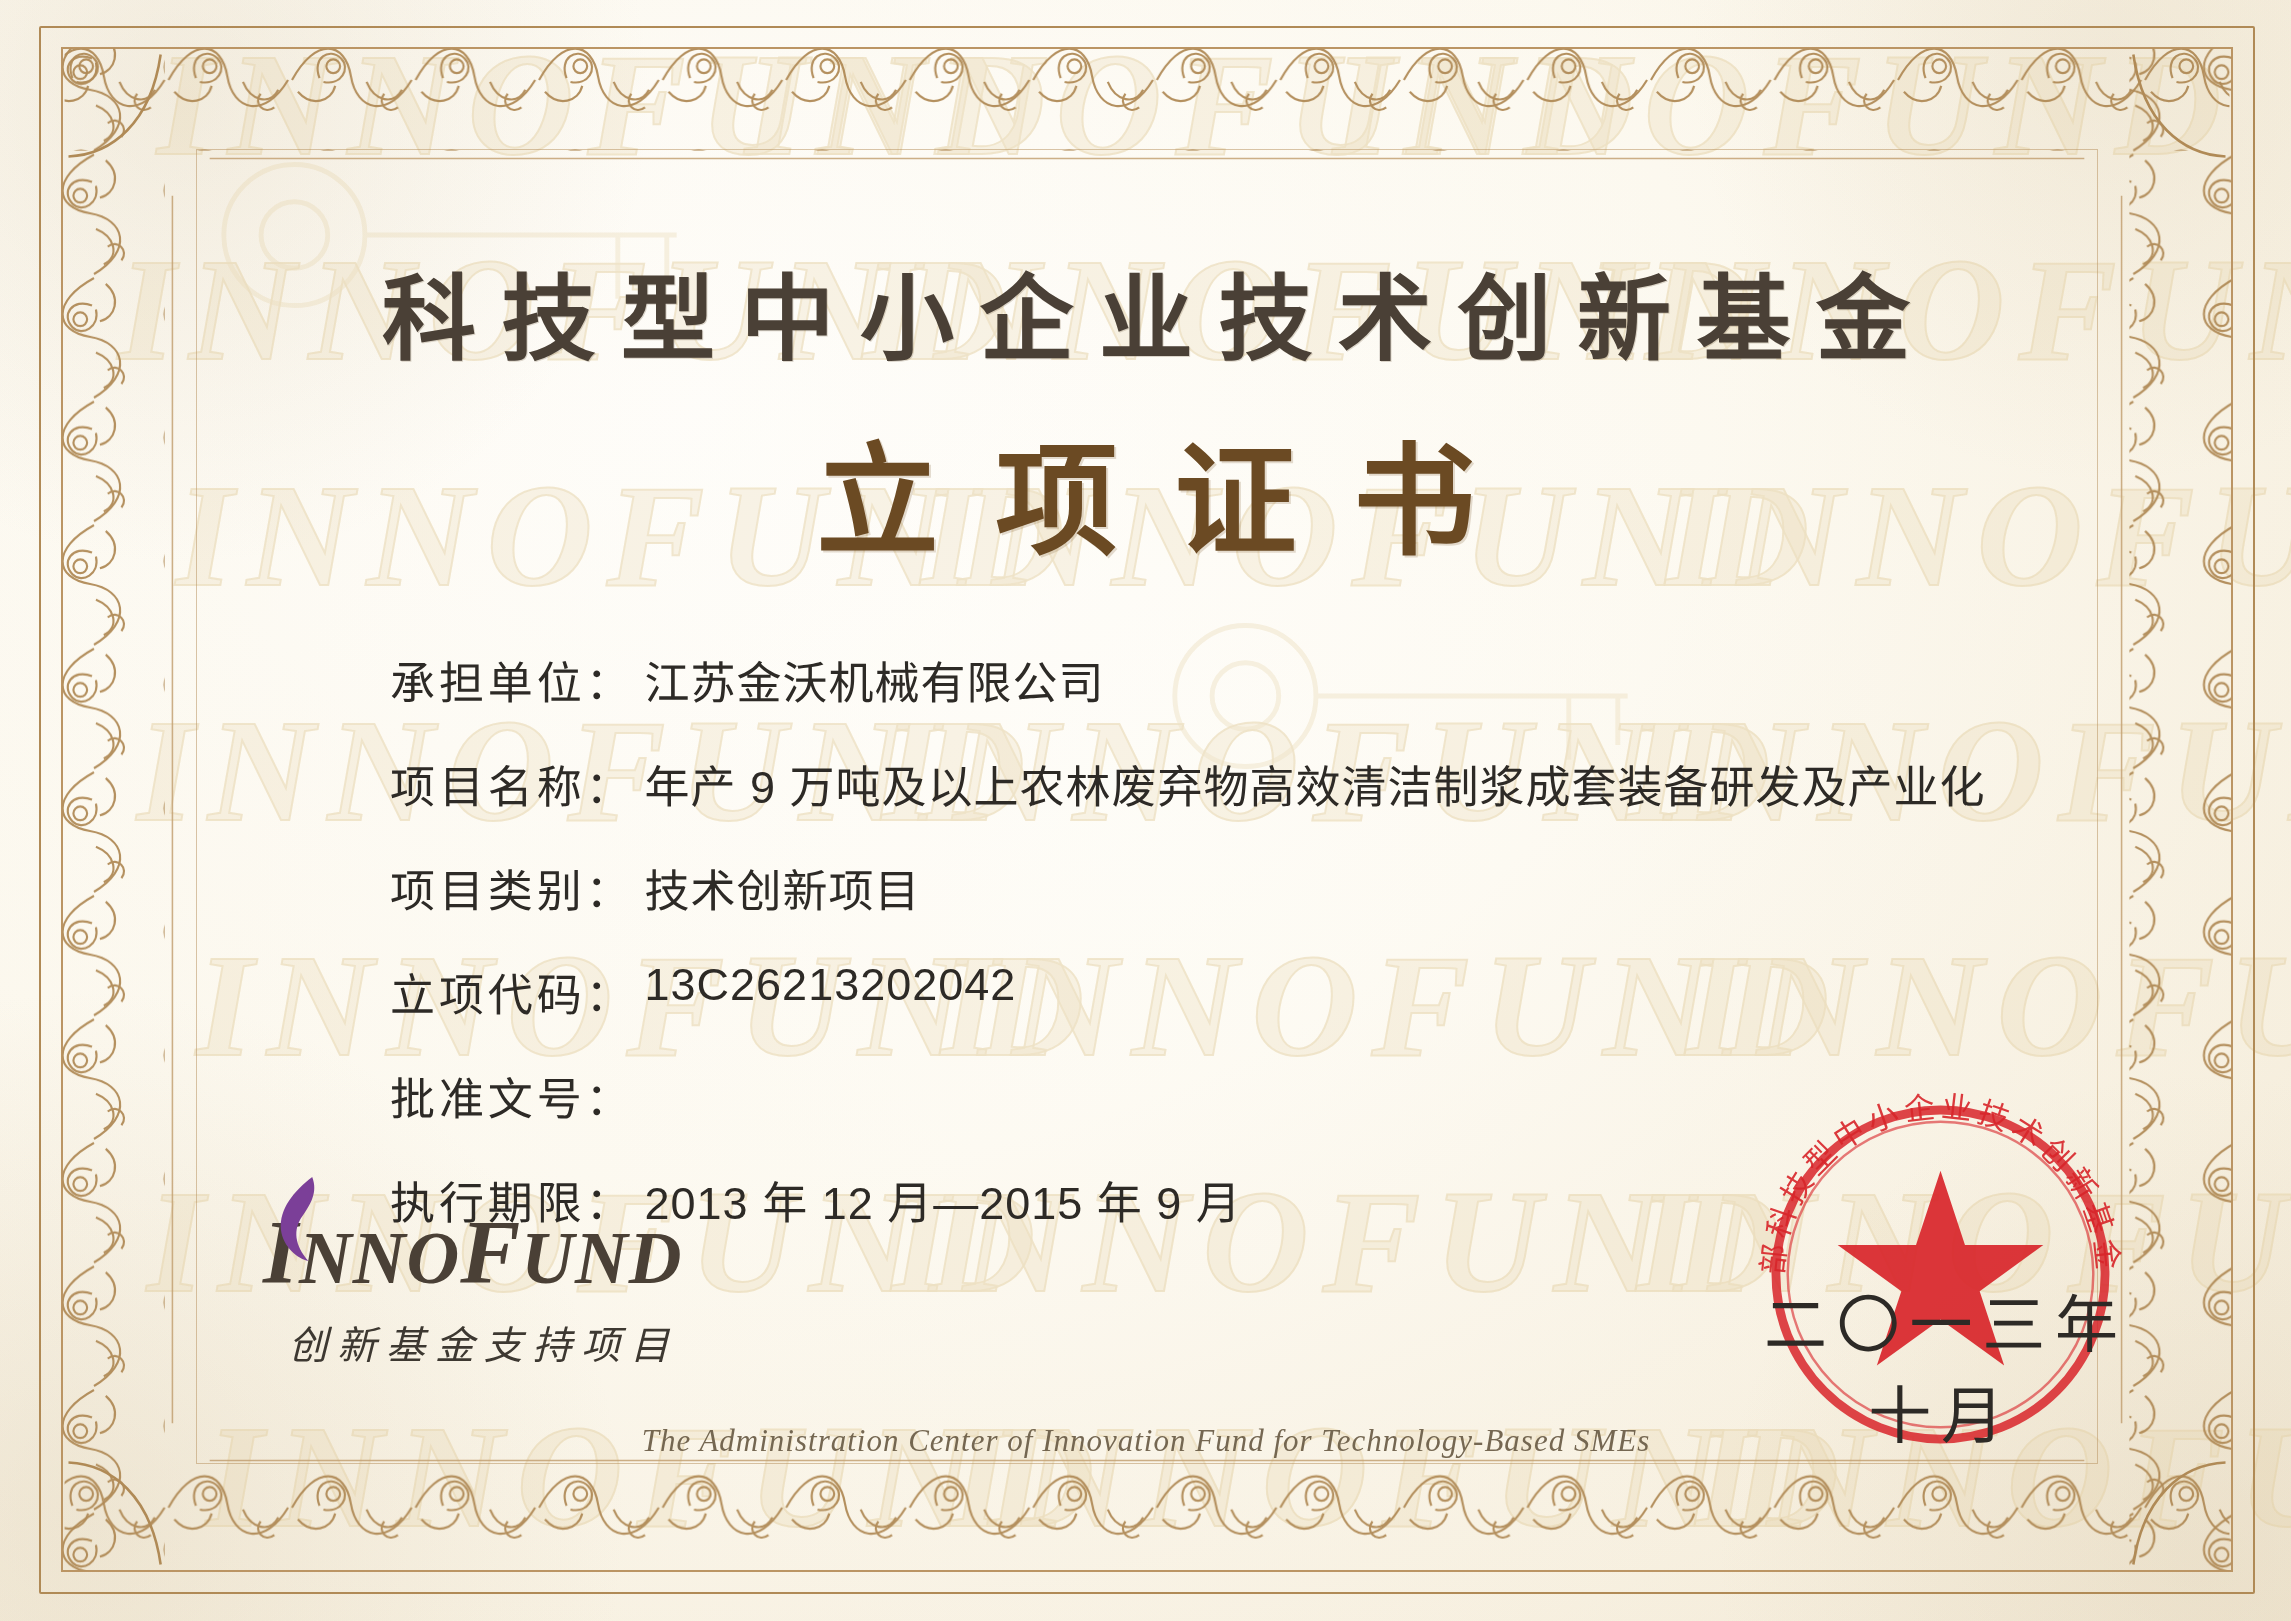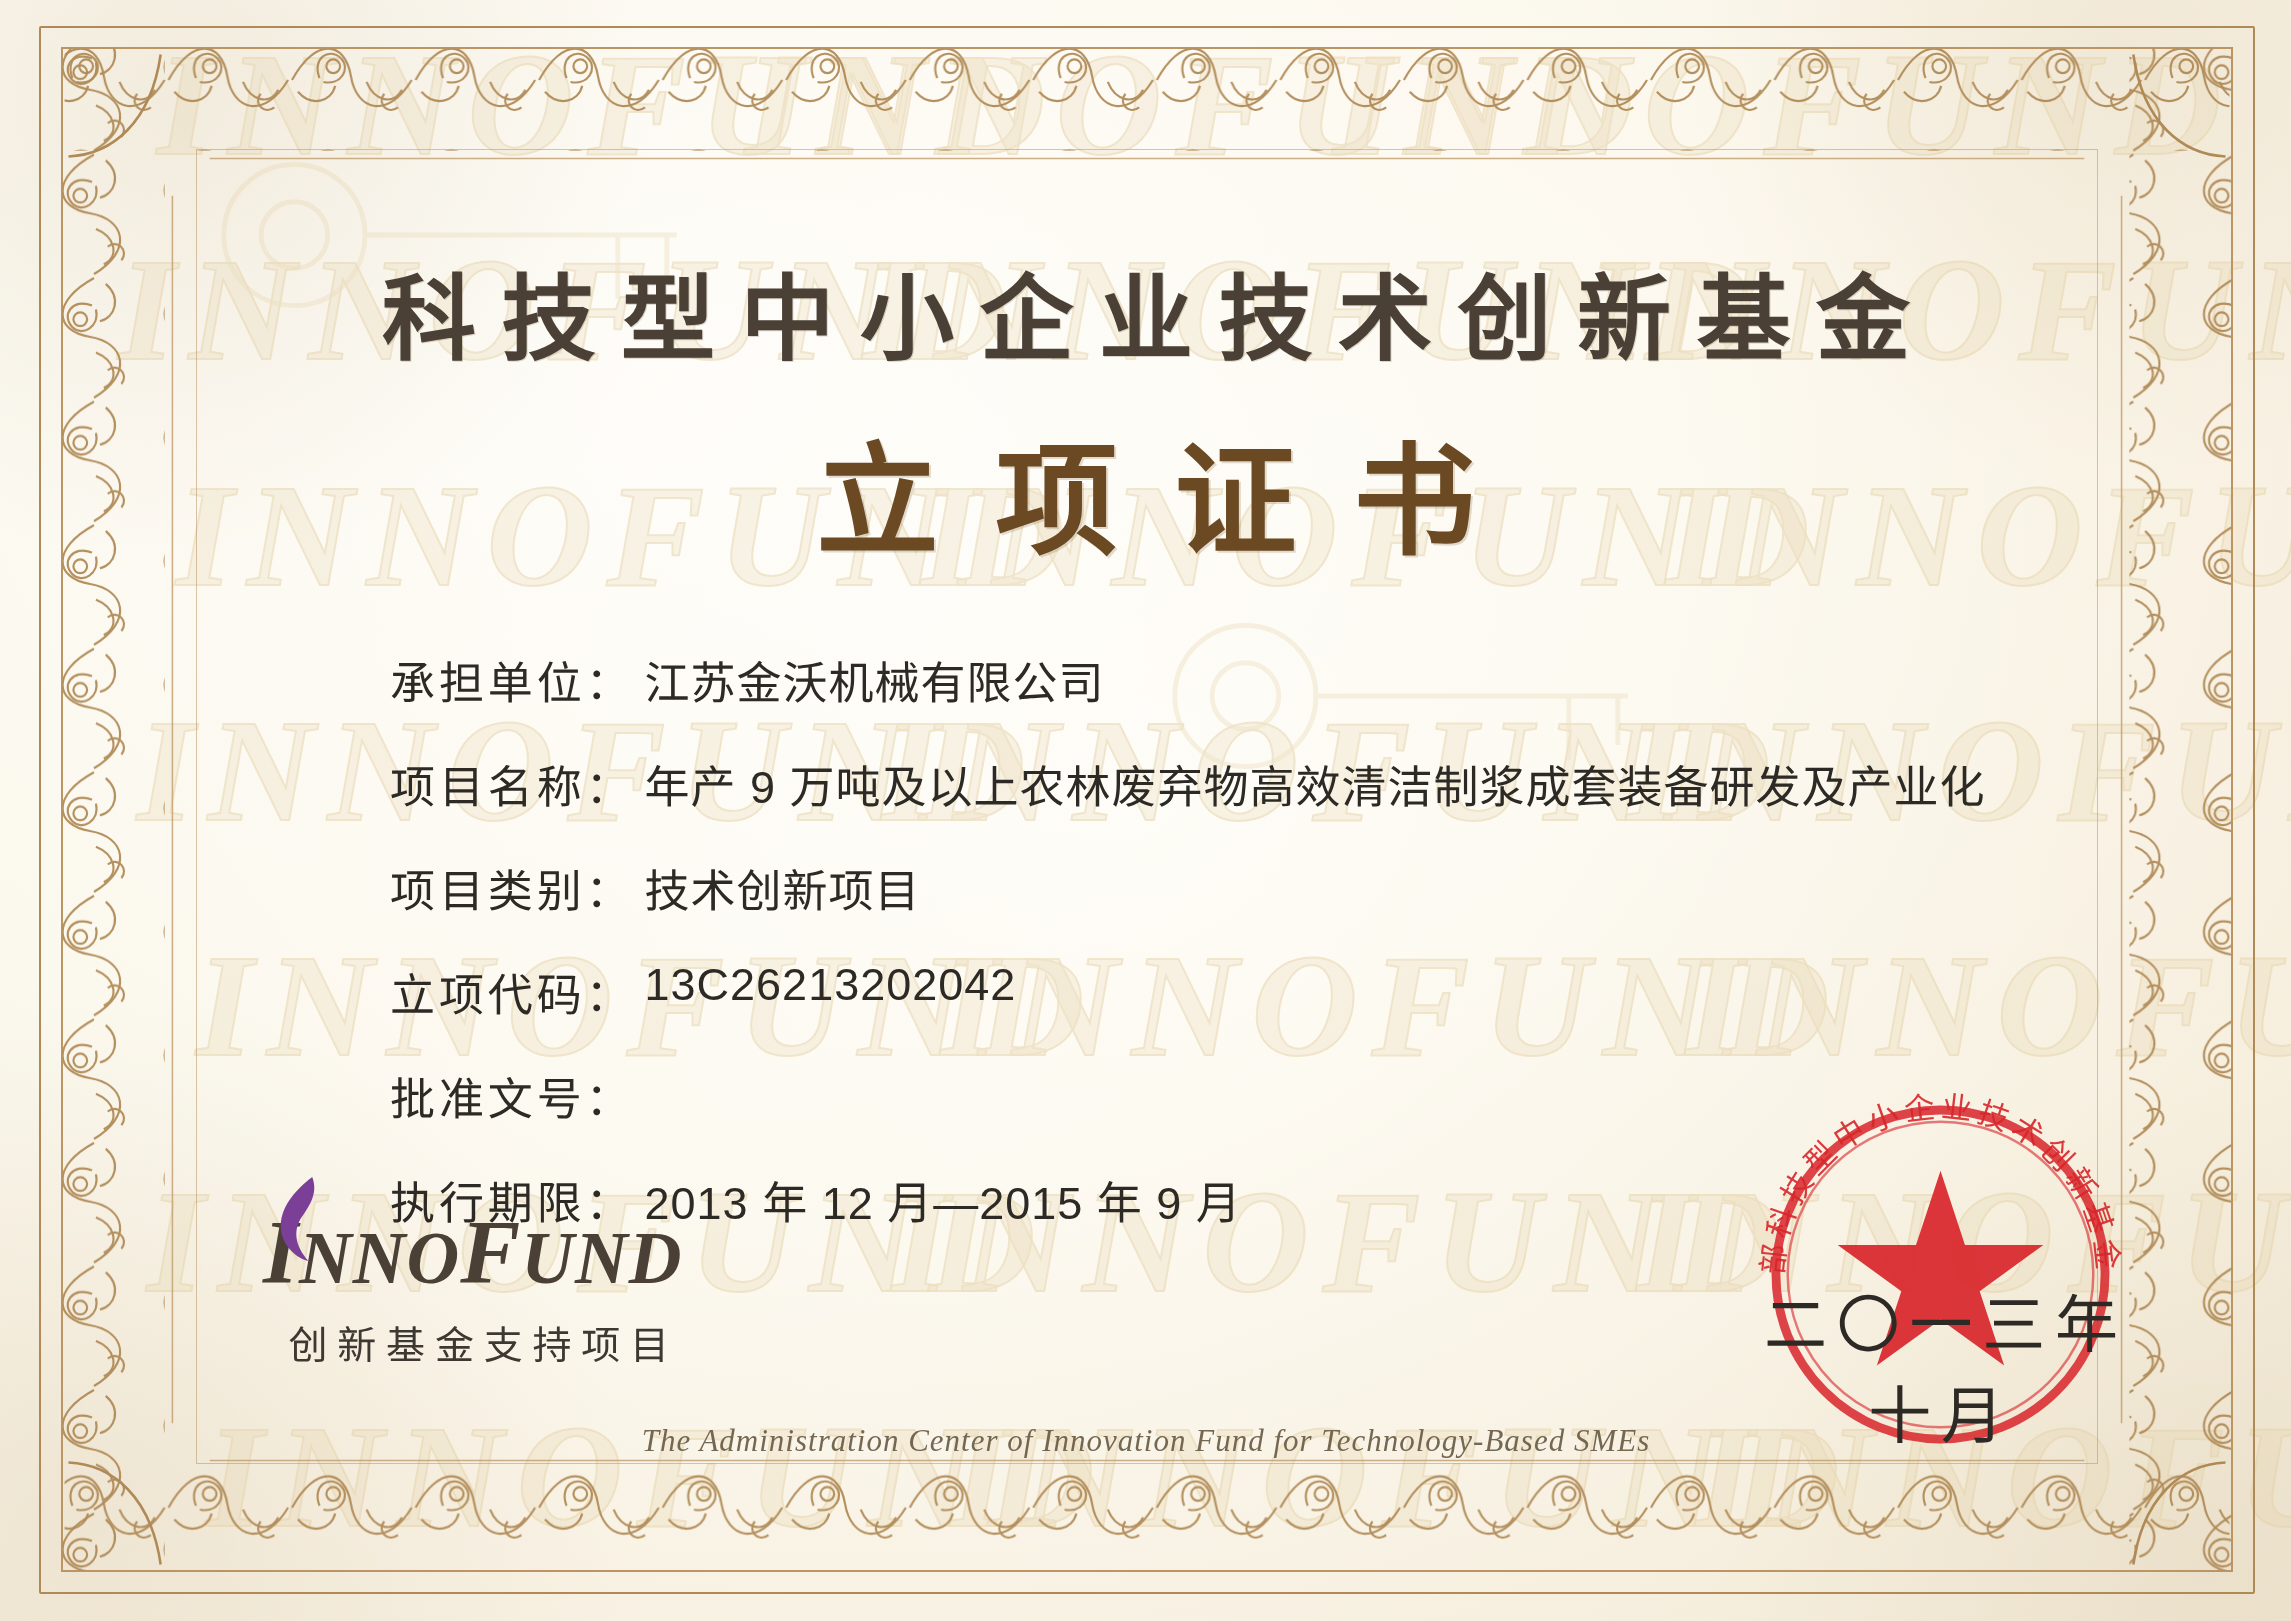--- a/index.html
+++ b/index.html
@@ -167,20 +167,21 @@
     height: 88px;
   }
   .logo-caption {
     margin-top: 15.7px;
     margin-left: 25.5px;
     font-family: "Liberation Sans", sans-serif;
     font-size: 39px;
     letter-spacing: 9.8px;
     color: #3d3831;
     white-space: nowrap;
+    font-style: italic;
   }
 
   
   .footer-en {
     position: absolute;
     left: 0; right: 0;
     top: 1423px;
     text-align: center;
     font-family: "Liberation Serif", serif;
     font-style: italic;

